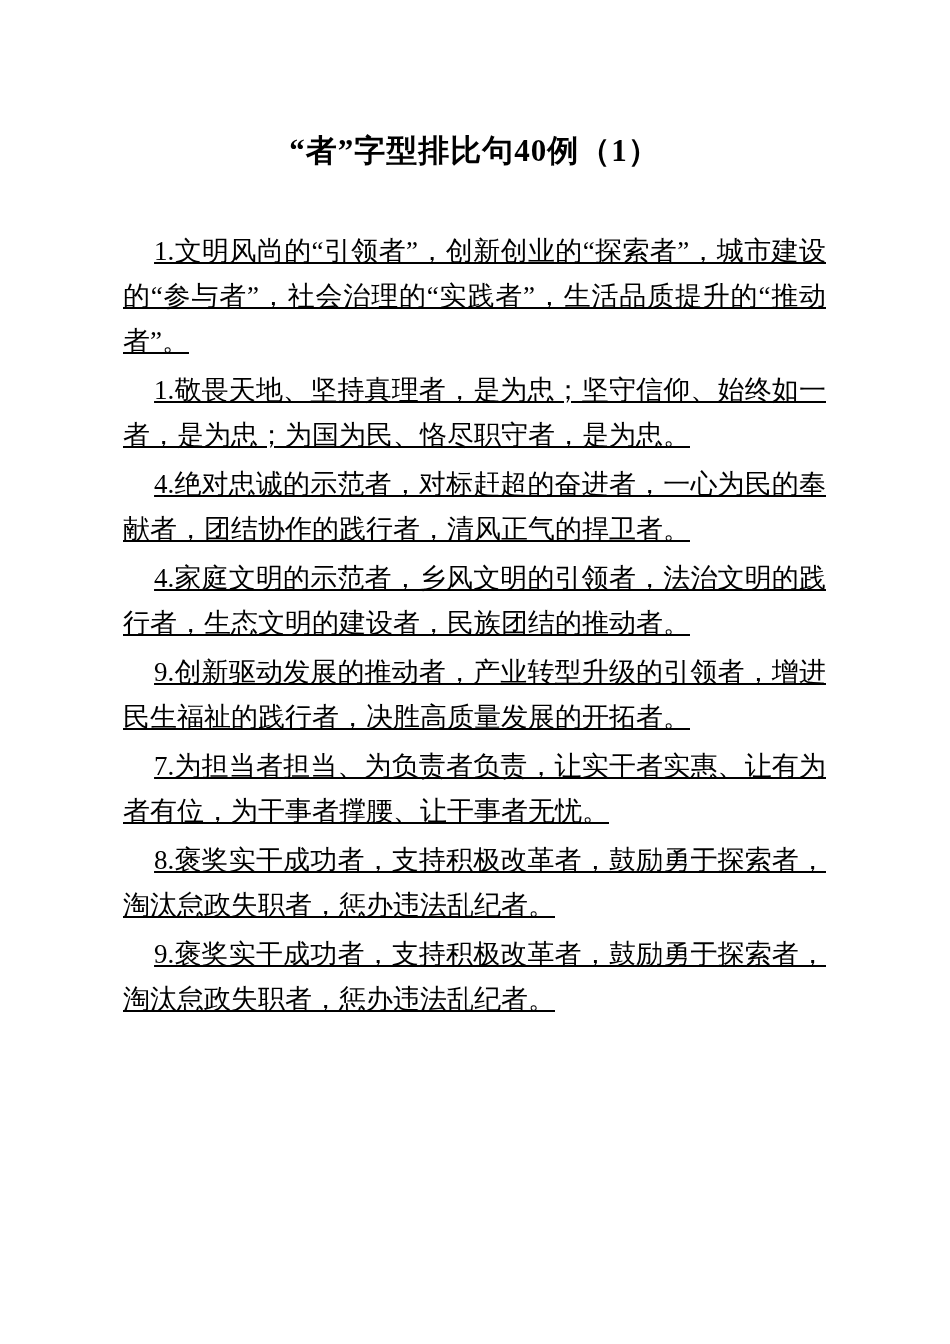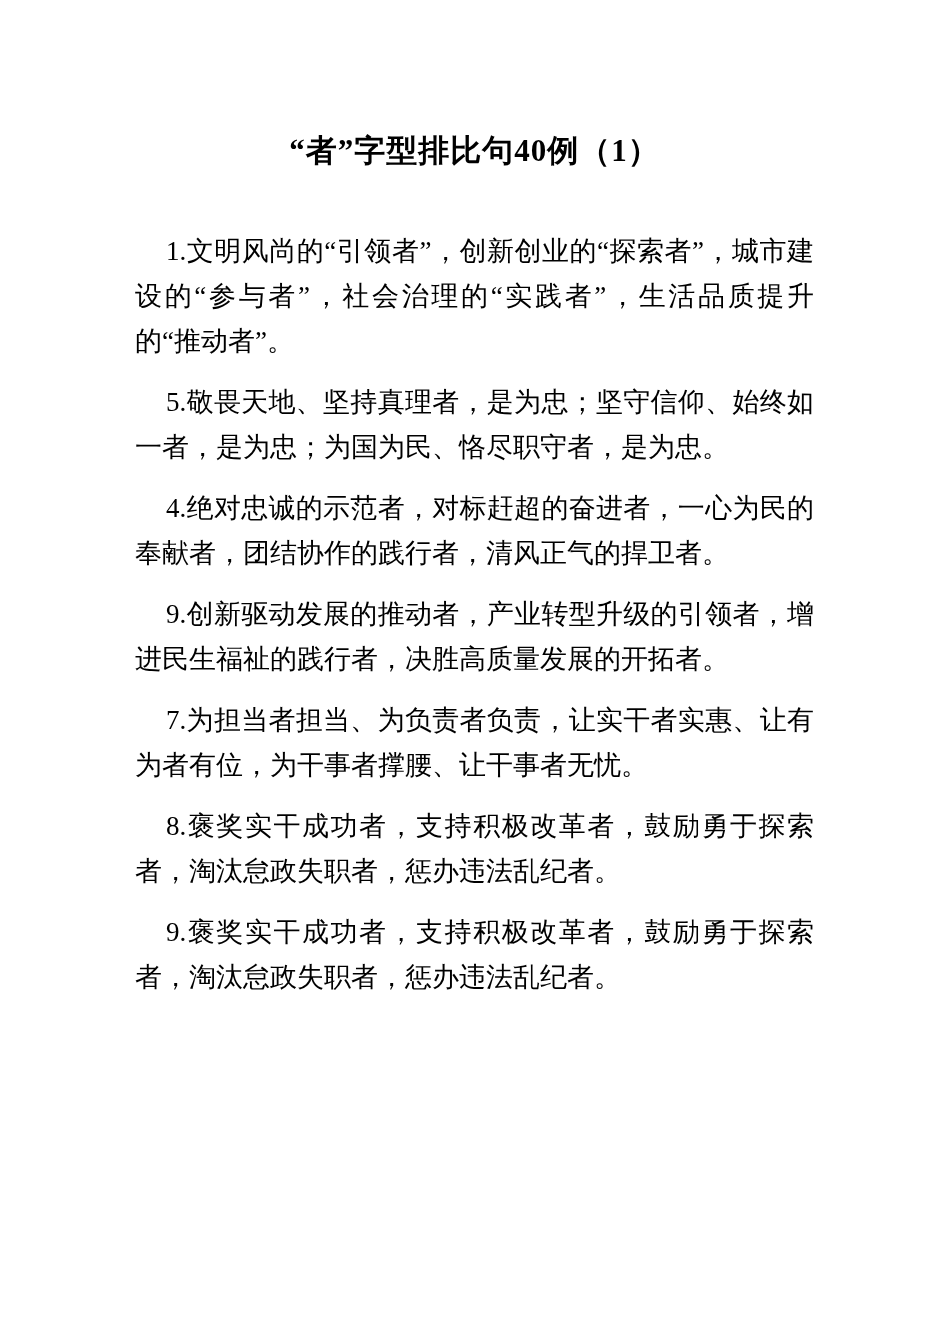--- a/index.html
+++ b/index.html
@@ -24,35 +24,37 @@
   .doc-title {
     margin: 0 0 56px 0;
     font-size: 31px;
     font-weight: bold;
     line-height: 45px;
     text-align: center;
     letter-spacing: 1px;
     color: #000000;
   }
   .para {
-    margin: 16px;
+    margin: 4px;
     font-size: 27px;
     line-height: 45px;
     text-align: justify;
     text-justify: inter-character;
     text-indent: 1.15em;
     word-break: break-all;
     color: #000000;
+    text-decoration: underline;
   }
 </style>
 </head>
 <body>
 
 <div class="page">
   <h1 class="doc-title">“者”字型排比句40例（1）</h1>
   <p class="para">1.文明风尚的“引领者”，创新创业的“探索者”，城市建设的“参与者”，社会治理的“实践者”，生活品质提升的“推动者”。</p>
-  <p class="para">5.敬畏天地、坚持真理者，是为忠；坚守信仰、始终如一者，是为忠；为国为民、恪尽职守者，是为忠。</p>
+  <p class="para">1.敬畏天地、坚持真理者，是为忠；坚守信仰、始终如一者，是为忠；为国为民、恪尽职守者，是为忠。</p>
   <p class="para">4.绝对忠诚的示范者，对标赶超的奋进者，一心为民的奉献者，团结协作的践行者，清风正气的捍卫者。</p>
+  <p class="para">4.家庭文明的示范者，乡风文明的引领者，法治文明的践行者，生态文明的建设者，民族团结的推动者。</p>
   <p class="para">9.创新驱动发展的推动者，产业转型升级的引领者，增进民生福祉的践行者，决胜高质量发展的开拓者。</p>
   <p class="para">7.为担当者担当、为负责者负责，让实干者实惠、让有为者有位，为干事者撑腰、让干事者无忧。</p>
   <p class="para">8.褒奖实干成功者，支持积极改革者，鼓励勇于探索者，淘汰怠政失职者，惩办违法乱纪者。</p>
   <p class="para">9.褒奖实干成功者，支持积极改革者，鼓励勇于探索者，淘汰怠政失职者，惩办违法乱纪者。</p>
 </div>
 
 </body></html>

